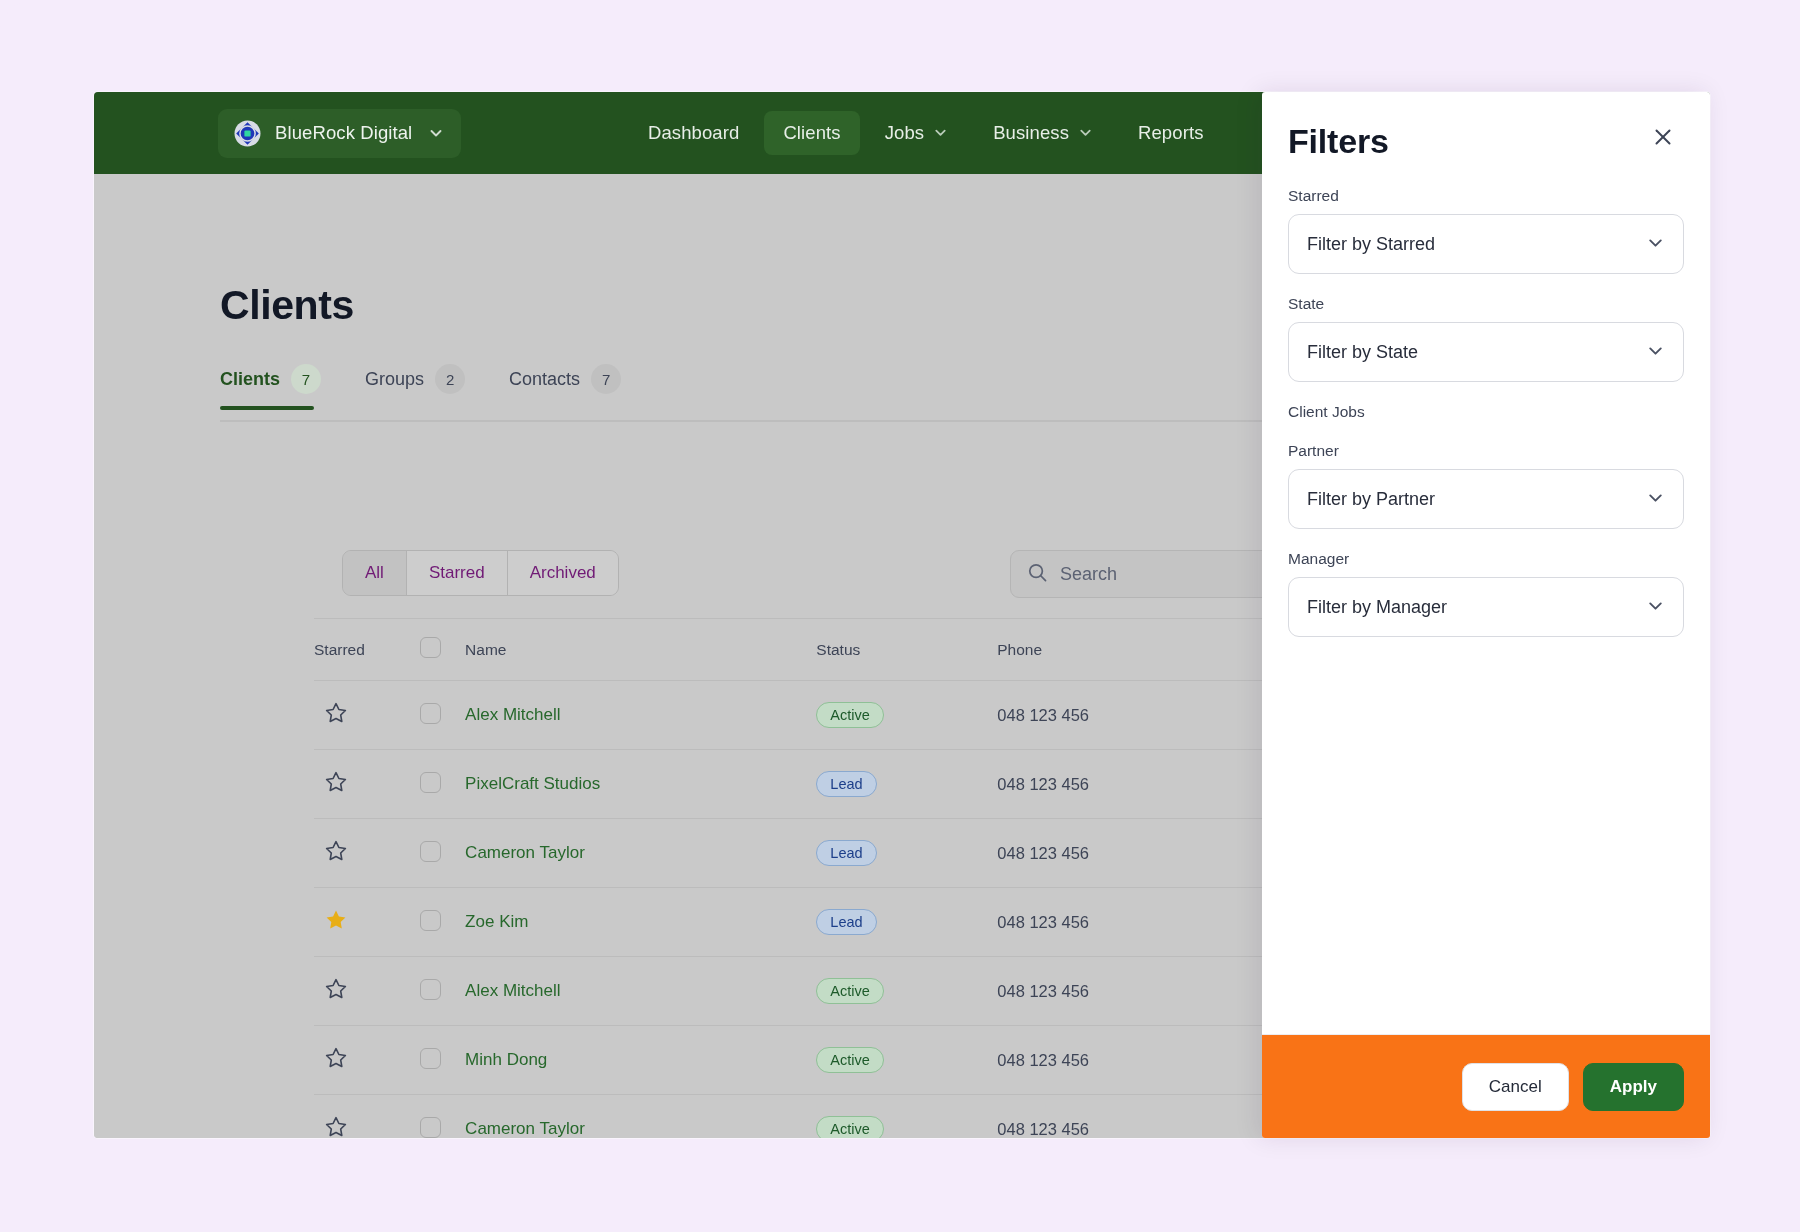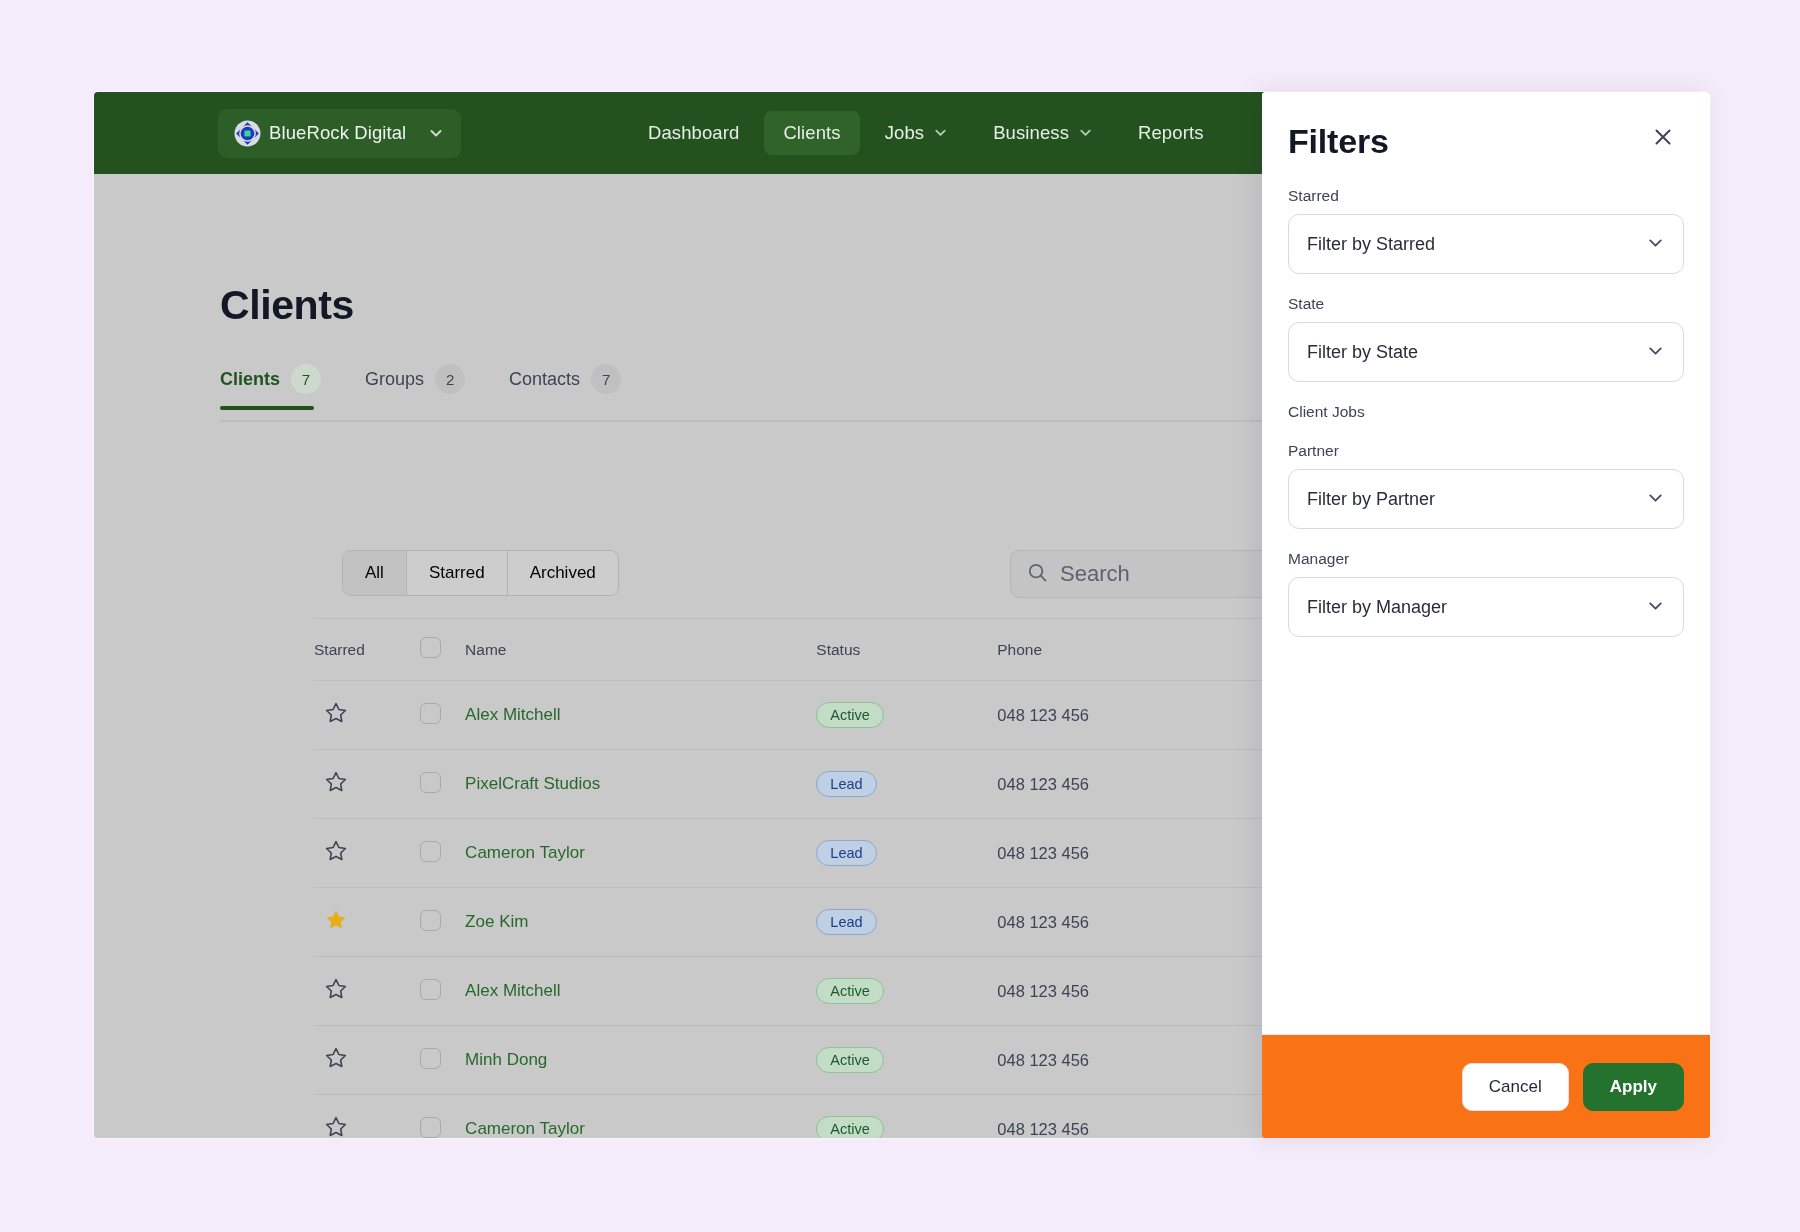--- a/index.html
+++ b/index.html
@@ -45,21 +45,21 @@
     width: 100%;
     height: 82px;
     background: #23521f;
     display: flex;
     align-items: center;
   }
 
   .org-switcher {
     display: flex;
     align-items: center;
-    gap: 8px;
+    gap: 14px;
     margin-left: 124px;
     padding: 11px 17px 11px 16px;
     background: #2d5e28;
     border-radius: 9px;
     min-width: 243px;
     cursor: pointer;
   }
 
   .org-logo {
     width: 27px; height: 27px;
@@ -186,21 +186,21 @@
     top: 376px;
     display: flex;
     border: 1px solid #b2b2b2;
     border-radius: 9px;
     overflow: hidden;
     background: #c4c4c4;
   }
   .seg-btn {
     padding: 12px 22px;
     font-size: 17px;
-    color: #000000;
+    color: #701a75;
     cursor: pointer;
     border-right: 1px solid #b2b2b2;
     background: #cdcdcd;
     min-width: 48px;
     text-align: center;
   }
   .seg-btn:last-child { border-right: none; }
   .seg-btn.active { background: #c2c2c2; }
 
   .search-box {
@@ -212,21 +212,21 @@
     background: #c4c4c4;
     border: 1px solid #b5b5b5;
     border-radius: 9px;
     display: flex;
     align-items: center;
     gap: 12px;
     padding: 0 16px;
   }
   .search-ph {
     color: #5c6273;
-    font-size: 22px;
+    font-size: 18px;
   }
 
   
   .table-wrap {
     position: absolute;
     left: 220px;
     top: 444px;
     right: 0;
     bottom: 0;
   }

